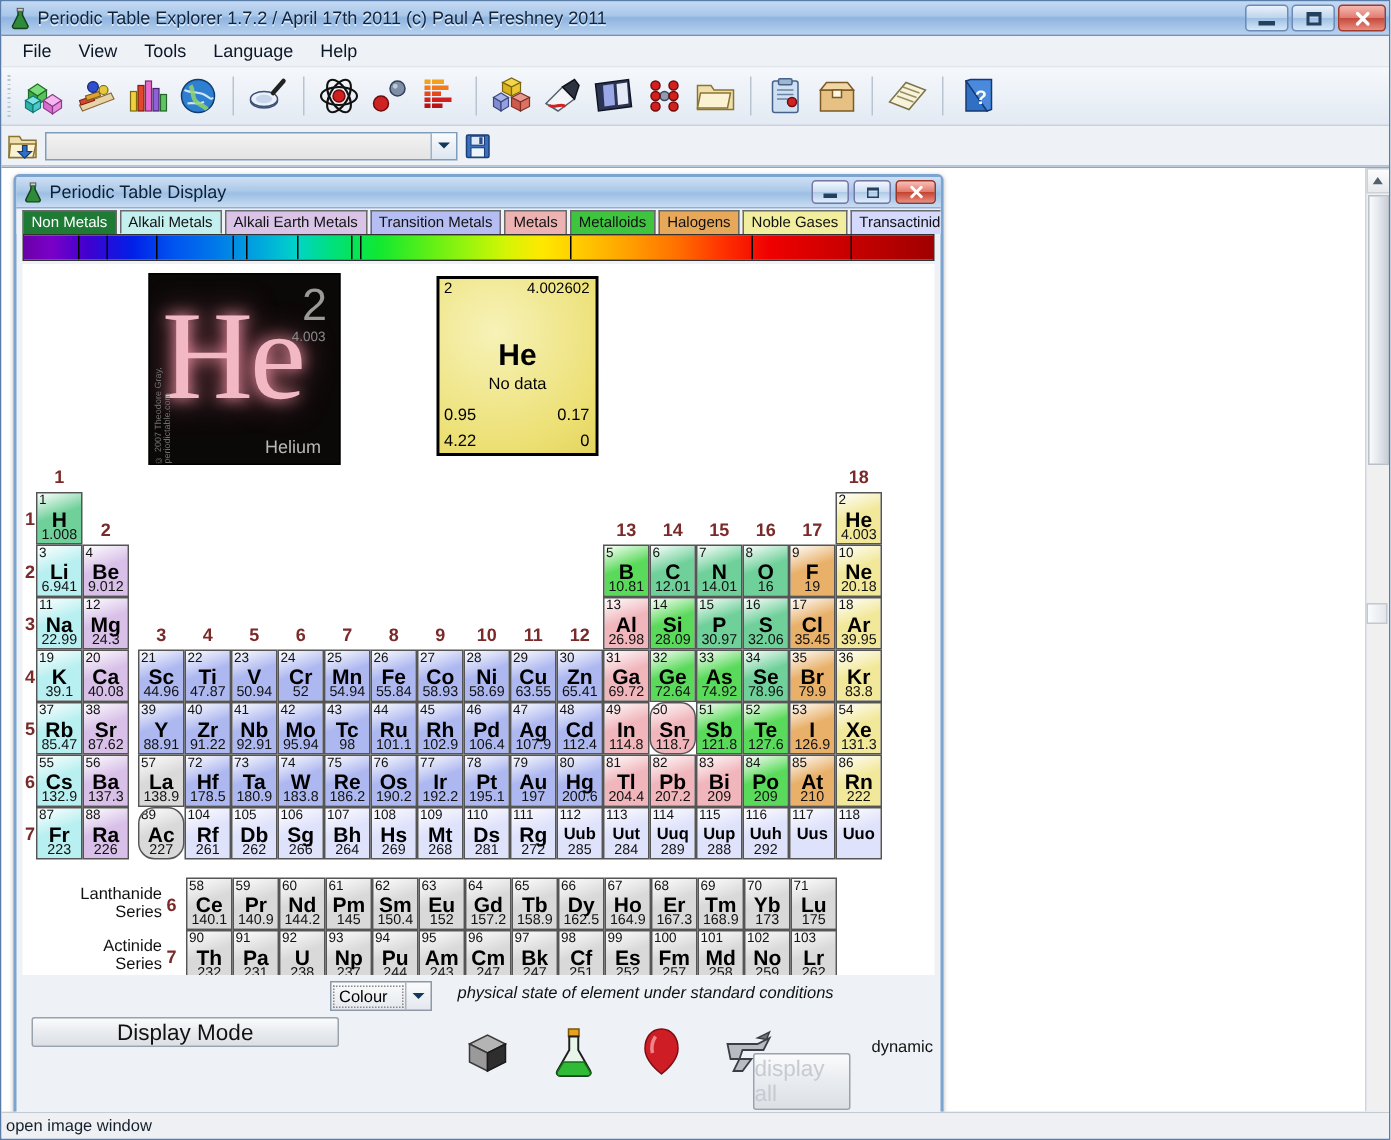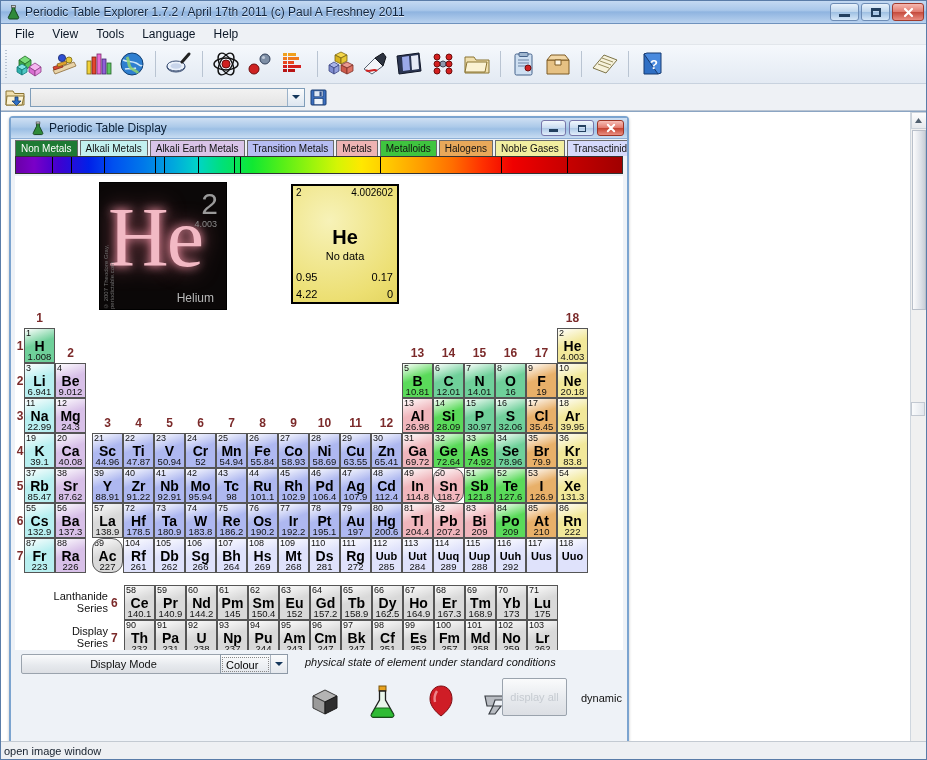--- a/index.html
+++ b/index.html
@@ -112,21 +112,21 @@
   #child {
     position:absolute; left:8px; top:4px; width:620px; height:628px;
     background:#eef2f7;
     border:2px solid #7ba4d0; border-radius:4px 4px 0 0;
     display:flex; flex-direction:column;
     box-shadow:0 1px 3px rgba(0,0,0,.25);
   }
   #child-title {
     height:21px; flex:0 0 21px;
     background:linear-gradient(180deg,#cfe0f3,#abc9e9 45%,#9cbfe4 55%,#c8dcf2);
-    display:flex; align-items:center; padding-left:20px; position:relative;
+    display:flex; align-items:center; padding-left:4px; position:relative;
     border-bottom:1px solid #8fb0d6;
   }
   #child-title .ct { font-size:12px; color:#0d2036; margin-left:4px;}
   .cwinbtns { position:absolute; right:3px; top:2px; display:flex; gap:3px; }
   .cwb { width:25px;height:16px;border:1px solid #77a; border-radius:3px;
          background:linear-gradient(180deg,#f1f7fd,#c9dcf1 50%,#aec9e6 51%,#e2eefb);
          display:flex;align-items:center;justify-content:center;}
   .cwb.close{ width:27px; background:linear-gradient(180deg,#f7c0b8,#e2786b 50%,#c4412f 51%,#ea8f82);
               border-color:#9c3527;color:#fff;font-weight:bold;font-size:10px;}
 
@@ -203,21 +203,21 @@
   #hepanel .br2{ position:absolute; right:4px; bottom:2px; font-size:11px;}
 
   .serieslbl { position:absolute; font-size:11px; color:#111; text-align:right; line-height:12px;}
 
   
   #bottombar { flex:0 0 92px; background:#eef2f7; position:relative; margin:0 4px; }
   .btn3d {
     background:linear-gradient(180deg,#fafbfc,#e7eaee 55%,#dcdfe4);
     border:1px solid #9aa3ad; border-radius:2px;
     display:flex; align-items:center; justify-content:center;
-    font-size:11px; color:#111;
+    font-size:15px; color:#111;margin-top:24px;
   }
   #displaymode { position:absolute; left:6px; top:4px; width:205px; height:20px; }
   #colourcombo {
     position:absolute; left:205px; top:4px; width:68px; height:20px;
     border:1px solid #8d99a6; background:linear-gradient(180deg,#fafbfc,#e4e8ed);
     display:flex; align-items:center;
   }
   #colourcombo .lbl{ flex:1; padding-left:3px; font-size:11px; border:1px dotted #888; margin:1px; height:15px; line-height:14px;}
   #colourcombo .arw{ width:17px;height:18px;border-left:1px solid #aab4bf;display:flex;align-items:center;justify-content:center;}
   #statelabel { position:absolute; left:290px; top:6px; font-size:11px; color:#111;font-style:italic; }
@@ -1147,21 +1147,21 @@
             <span class="sym">No</span>
             <span class="mass">259</span>
           </div>
           <div class="cell" style="left: 512px; top: 444px; background: linear-gradient(160deg, rgb(255, 255, 255) 0%, rgb(217, 217, 217) 45%, rgb(217, 217, 217) 100%);">
             <span class="z">103</span>
             <span class="sym">Lr</span>
             <span class="mass">262</span>
           </div>
           <div class="serieslbl" style="left: 21px; width: 72px; top: 414px;"><span>Lanthanide</span><br><span>Series</span></div>
           <div class="periodlbl" style="left: 96px; top: 420px;">6</div>
-          <div class="serieslbl" style="left: 21px; width: 72px; top: 449px;"><span>Display</span><br><span>Series</span></div>
+          <div class="serieslbl" style="left: 21px; width: 72px; top: 449px;"><span>Actinide</span><br><span>Series</span></div>
           <div class="periodlbl" style="left: 96px; top: 455px;">7</div>
         </div>
 
       <div id="bottombar">
         <div id="displaymode" class="btn3d">Display Mode</div>
         <div id="colourcombo">
           <span class="lbl">Colour</span>
           <span class="arw">
               <span class="tri-down"></span>
             </span>

